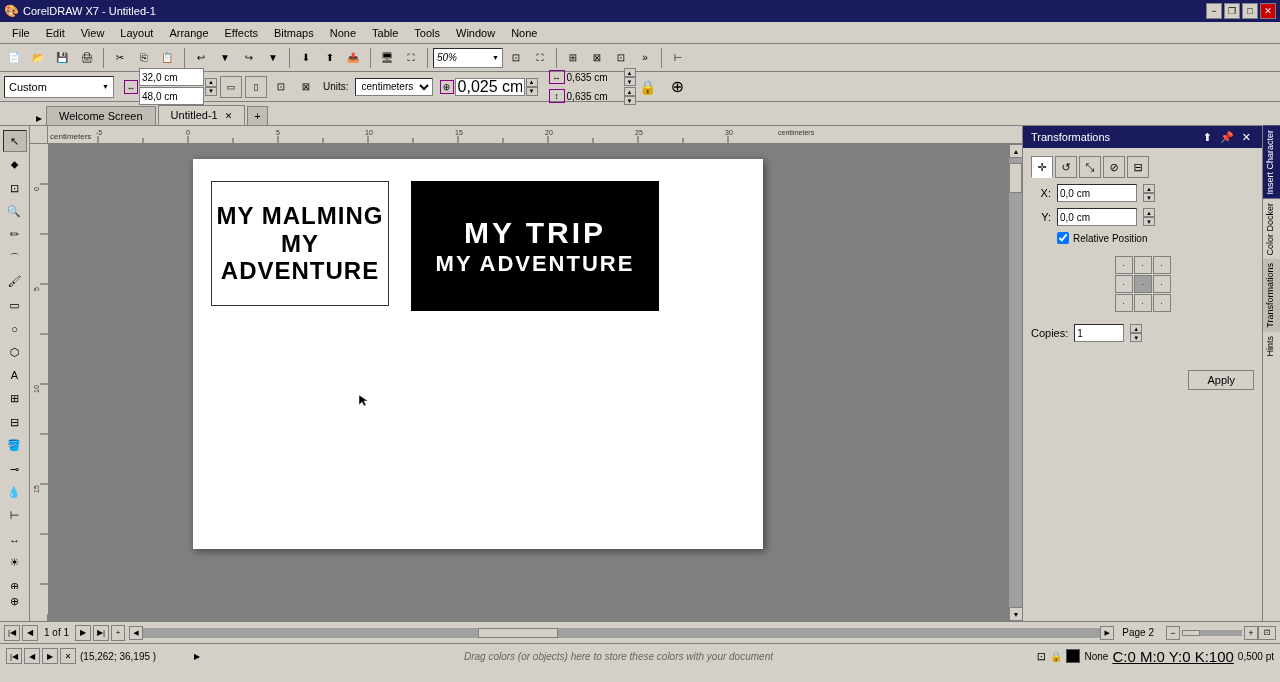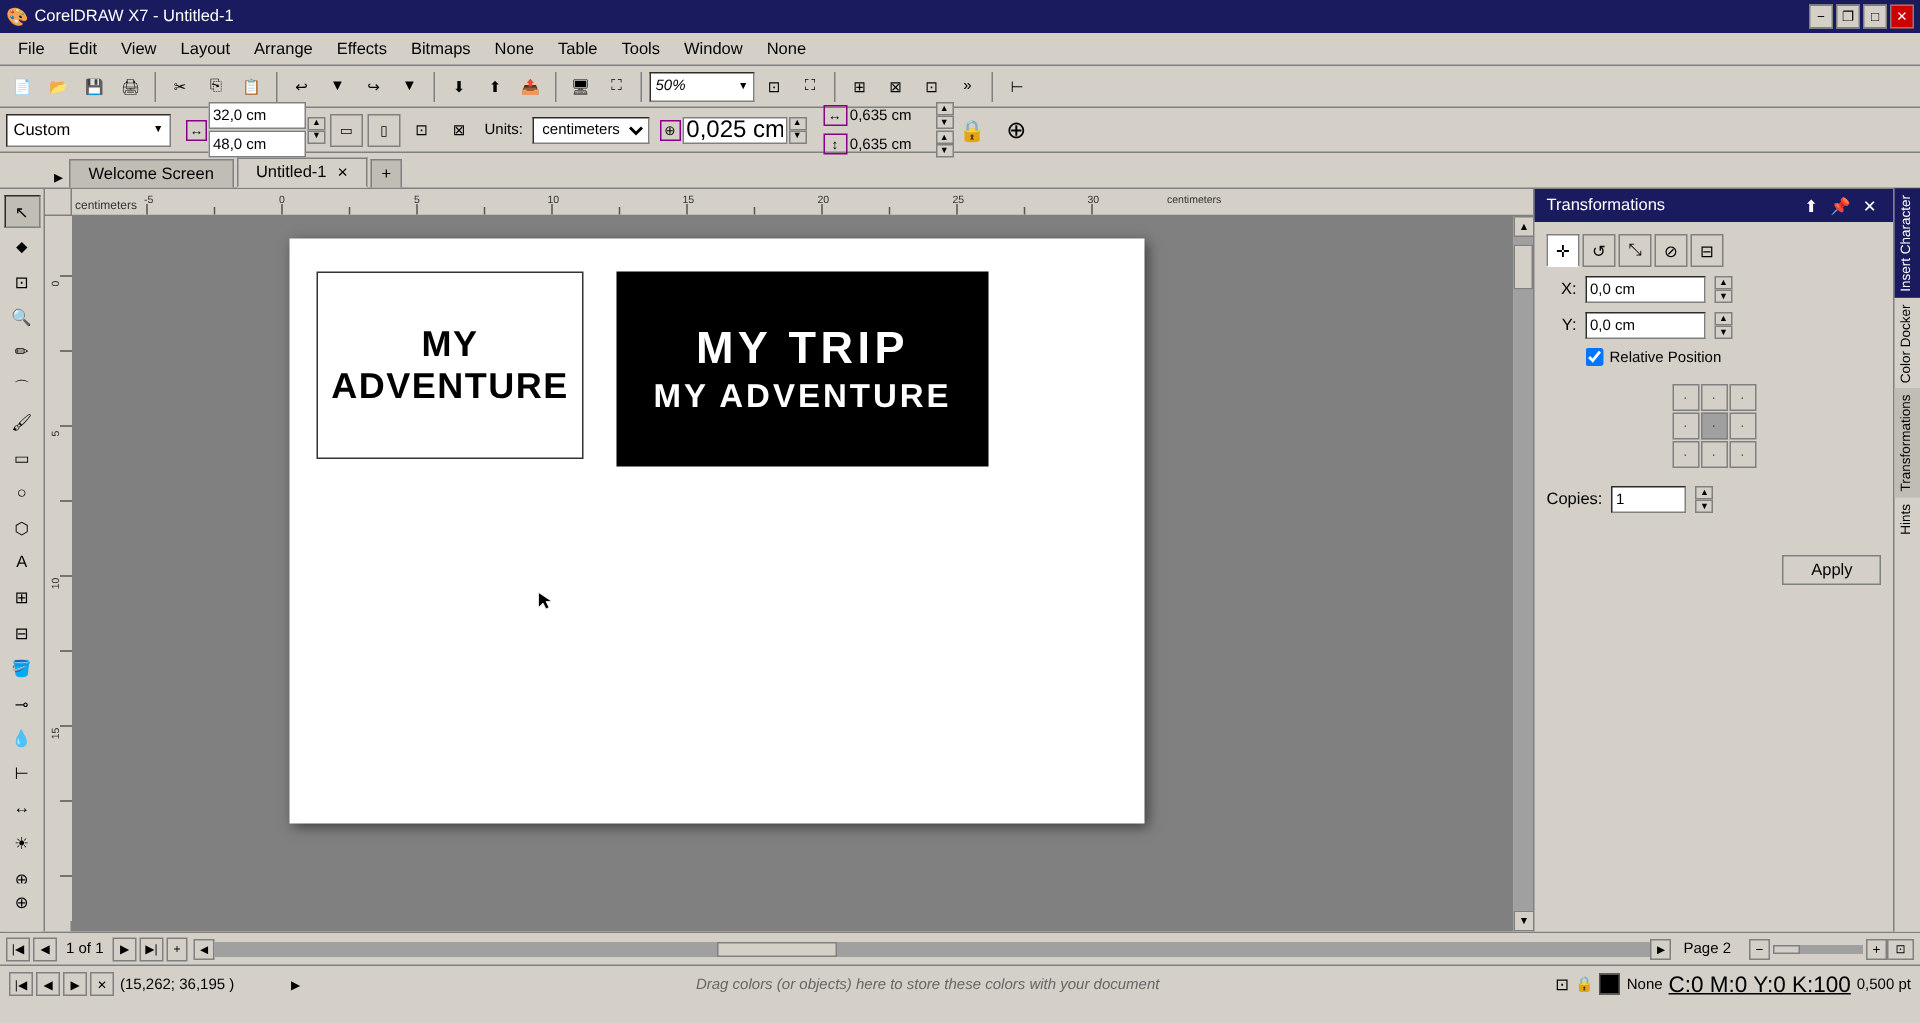--- a/index.html
+++ b/index.html
@@ -625,20 +625,21 @@
           <line x1="10" y1="390" x2="18" y2="390" stroke="#555" stroke-width="1"></line>
           <line x1="10" y1="440" x2="18" y2="440" stroke="#555" stroke-width="1"></line>
         </svg>
       </div>
 
       <div id="canvas" style="flex:1;background:#808080;overflow:hidden;position:relative;">
 
         <div id="document-page">
 
           <div class="design-box-white">
+            <div class="design-text">MY MALMING</div>
             <div class="design-text">MY ADVENTURE</div>
           </div>
 
           <div class="design-box-black">
             <div class="design-text-white" style="font-size:30px;letter-spacing:3px;">MY TRIP</div>
             <div class="design-text-white" style="font-size:22px;letter-spacing:2px;">MY ADVENTURE</div>
           </div>
         </div>
 
         <div style="position:absolute;left:310px;top:250px;width:12px;height:12px;pointer-events:none;">

